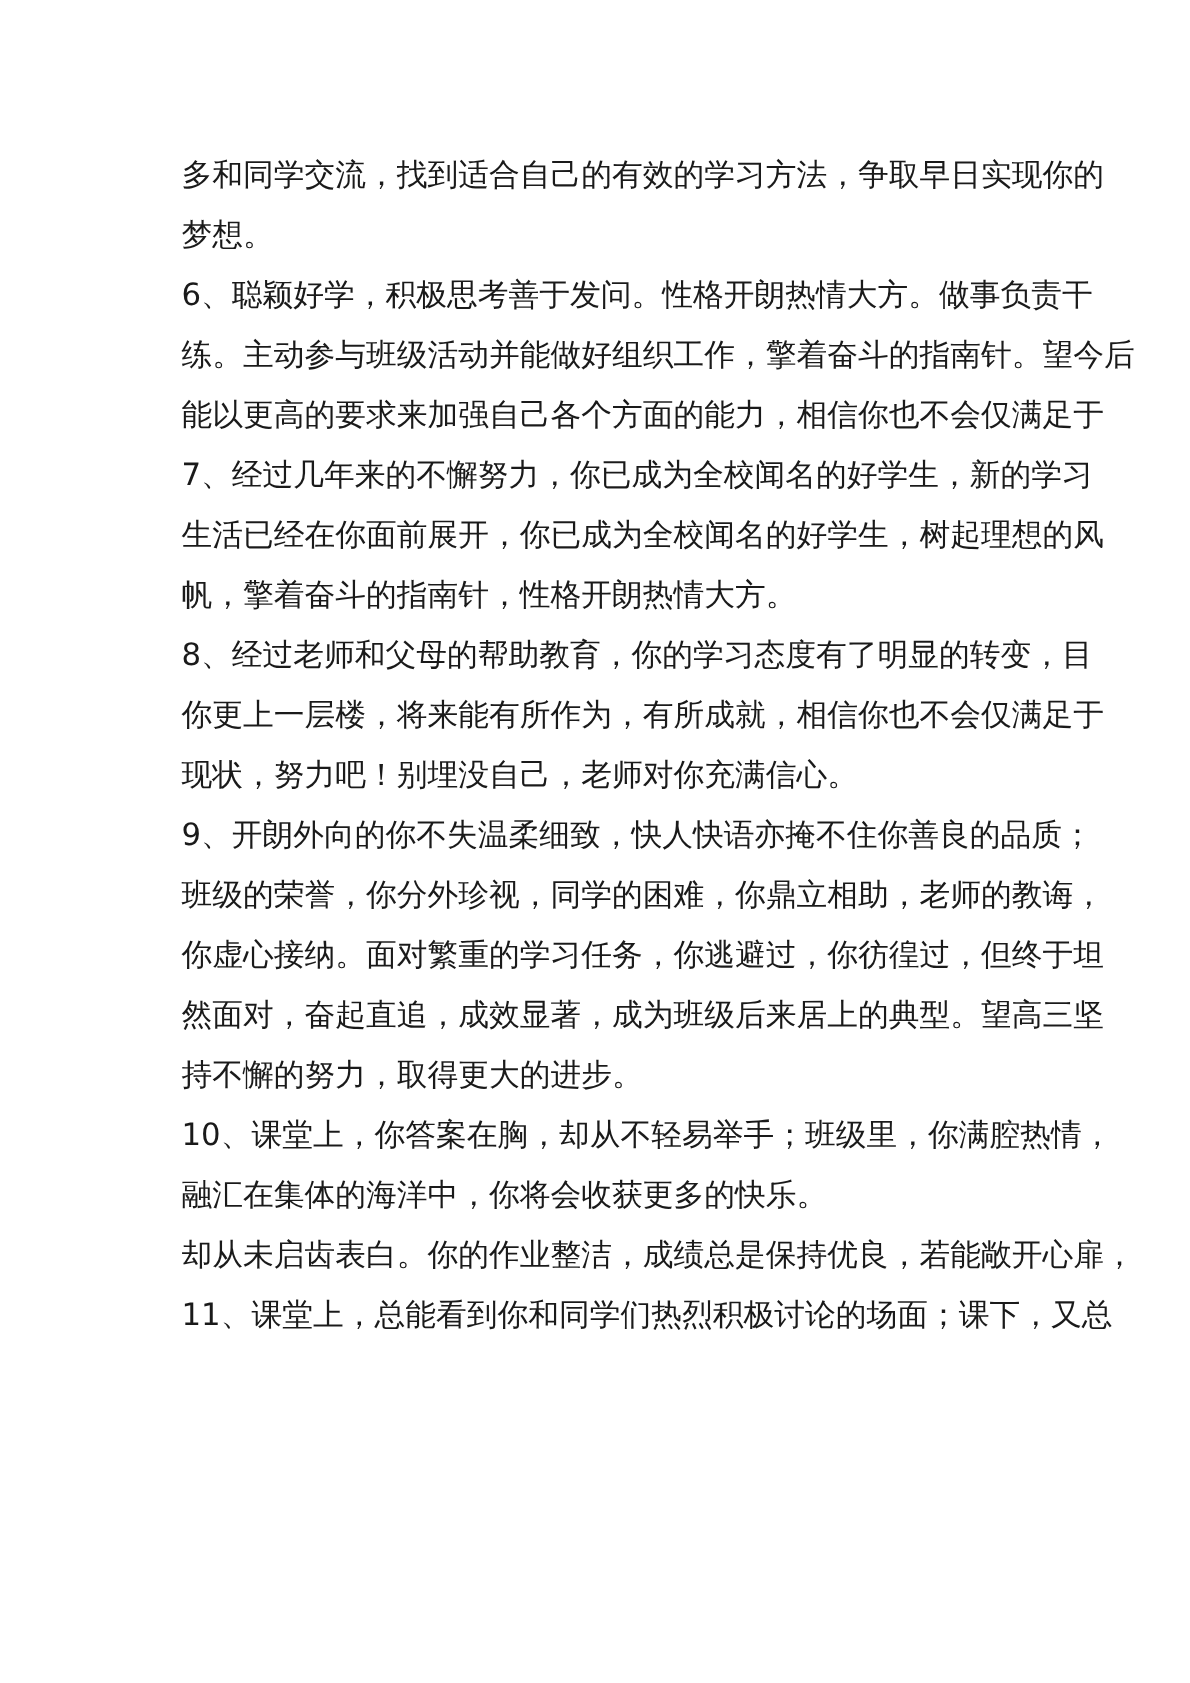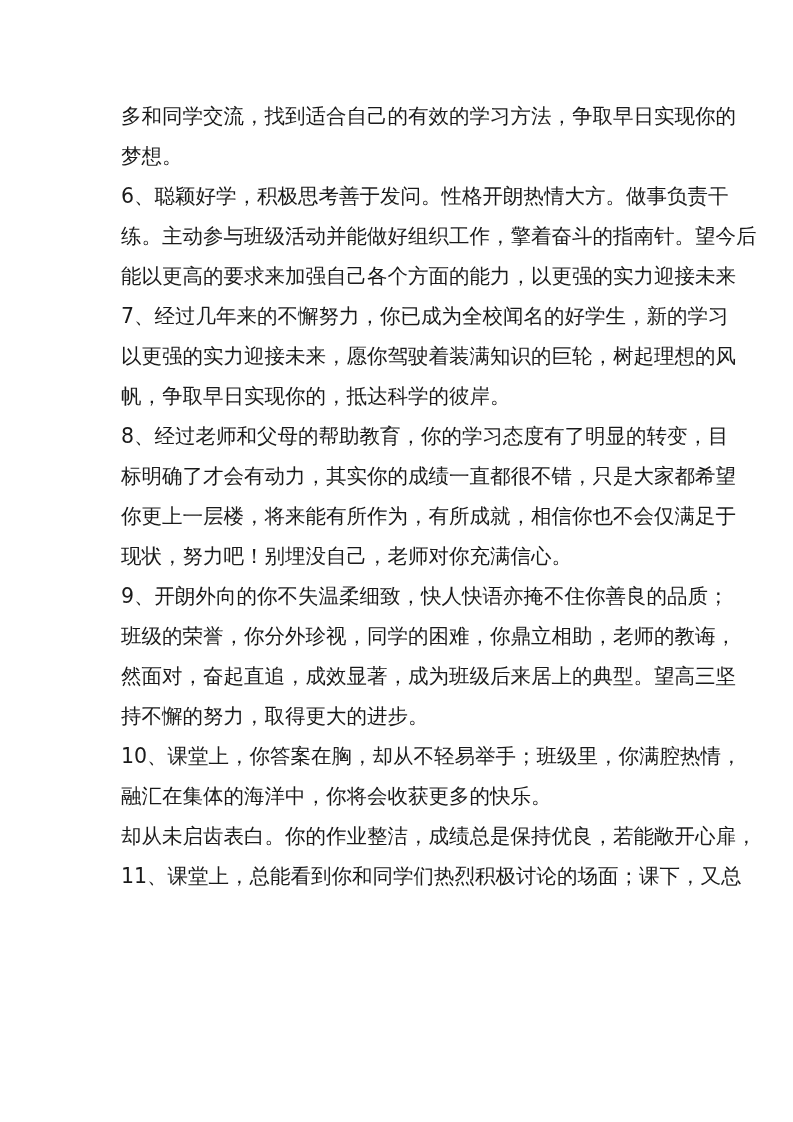--- a/index.html
+++ b/index.html
@@ -26,39 +26,39 @@
 <div class="page">
 
   <div class="paragraph">
     <div class="line">多和同学交流，找到适合自己的有效的学习方法，争取早日实现你的</div>
     <div class="line">梦想。</div>
   </div>
 
   <div class="paragraph">
     <div class="line">6、聪颖好学，积极思考善于发问。性格开朗热情大方。做事负责干</div>
     <div class="line">练。主动参与班级活动并能做好组织工作，擎着奋斗的指南针。望今后</div>
-    <div class="line">能以更高的要求来加强自己各个方面的能力，以更强的实力迎接未来</div>
+    <div class="line">能以更高的要求来加强自己各个方面的能力，相信你也不会仅满足于</div>
   </div>
 
   <div class="paragraph">
     <div class="line">7、经过几年来的不懈努力，你已成为全校闻名的好学生，新的学习</div>
-    <div class="line">以更强的实力迎接未来，愿你驾驶着装满知识的巨轮，树起理想的风</div>
-    <div class="line">帆，争取早日实现你的，抵达科学的彼岸。</div>
+    <div class="line">生活已经在你面前展开，你已成为全校闻名的好学生，树起理想的风</div>
+    <div class="line">帆，擎着奋斗的指南针，性格开朗热情大方。</div>
   </div>
 
   <div class="paragraph">
     <div class="line">8、经过老师和父母的帮助教育，你的学习态度有了明显的转变，目</div>
-    <div class="line">标明确了才会有动力，其实你的成绩一直都很不错，只是大家都希望</div>
     <div class="line">你更上一层楼，将来能有所作为，有所成就，相信你也不会仅满足于</div>
     <div class="line">现状，努力吧！别埋没自己，老师对你充满信心。</div>
   </div>
 
   <div class="paragraph">
     <div class="line">9、开朗外向的你不失温柔细致，快人快语亦掩不住你善良的品质；</div>
     <div class="line">班级的荣誉，你分外珍视，同学的困难，你鼎立相助，老师的教诲，</div>
+    <div class="line">你虚心接纳。面对繁重的学习任务，你逃避过，你彷徨过，但终于坦</div>
     <div class="line">然面对，奋起直追，成效显著，成为班级后来居上的典型。望高三坚</div>
     <div class="line">持不懈的努力，取得更大的进步。</div>
   </div>
 
   <div class="paragraph">
     <div class="line">10、课堂上，你答案在胸，却从不轻易举手；班级里，你满腔热情，</div>
     <div class="line">融汇在集体的海洋中，你将会收获更多的快乐。</div>
     <div class="line">却从未启齿表白。你的作业整洁，成绩总是保持优良，若能敞开心扉，</div>
   </div>
 

